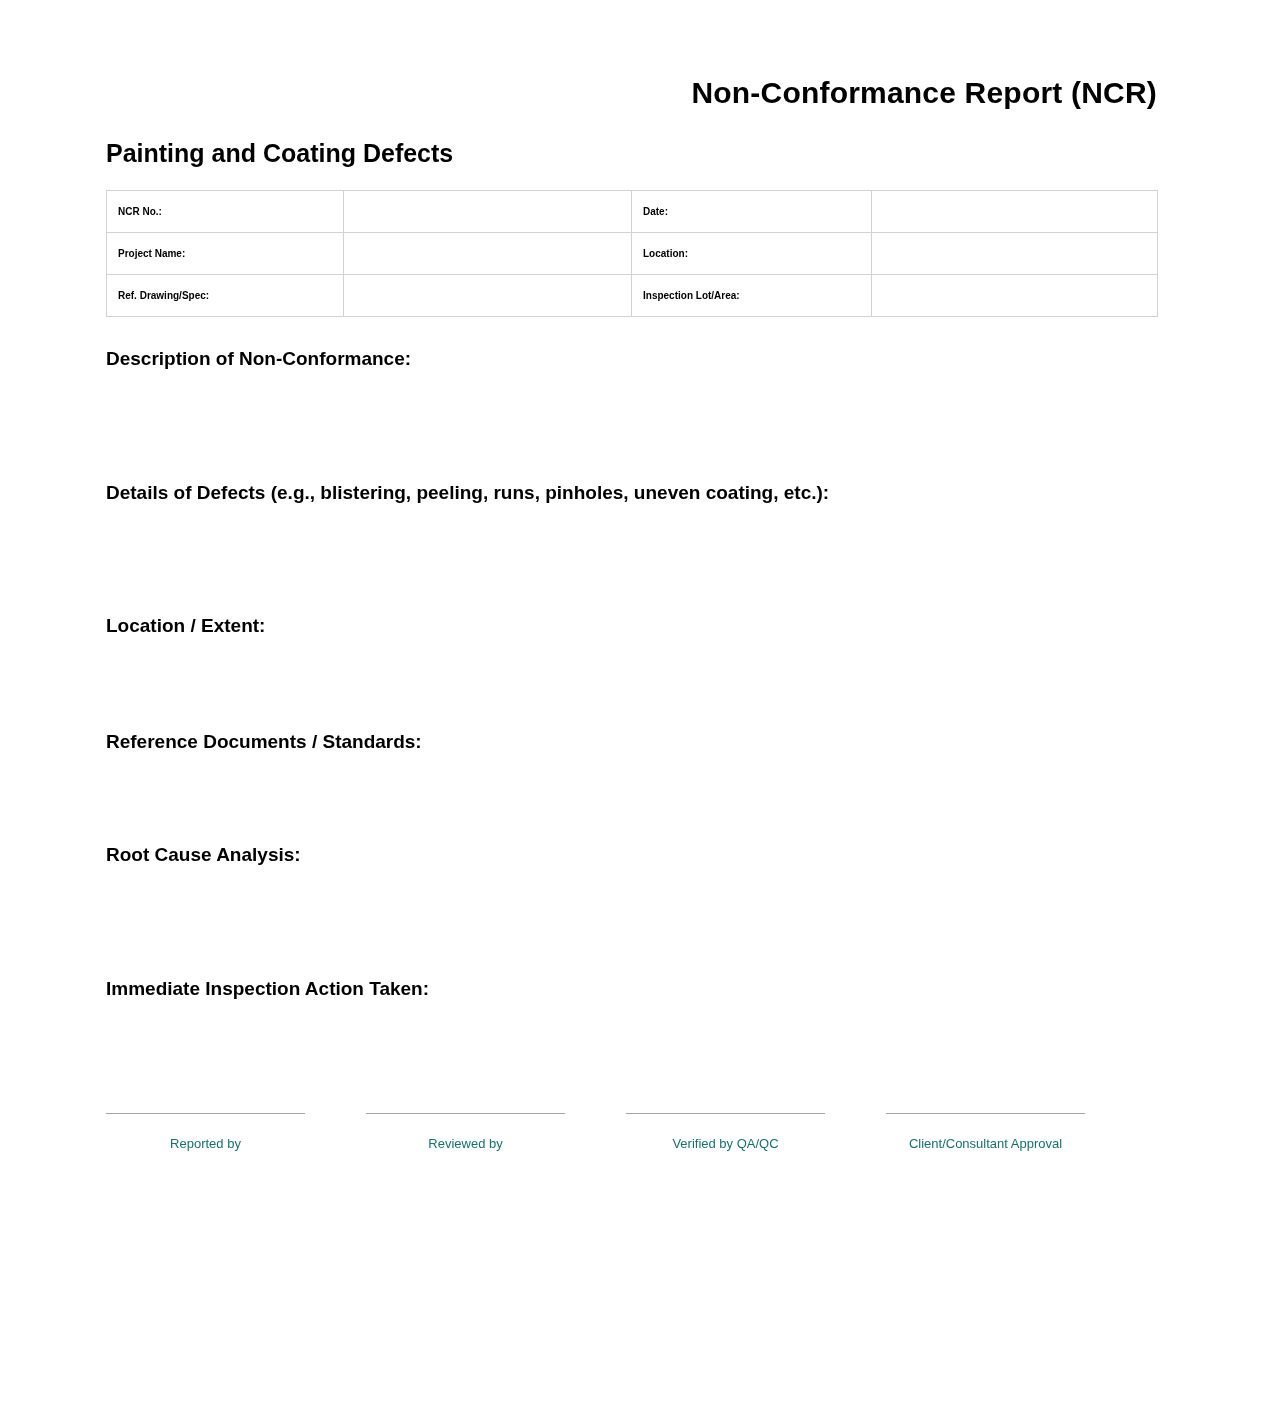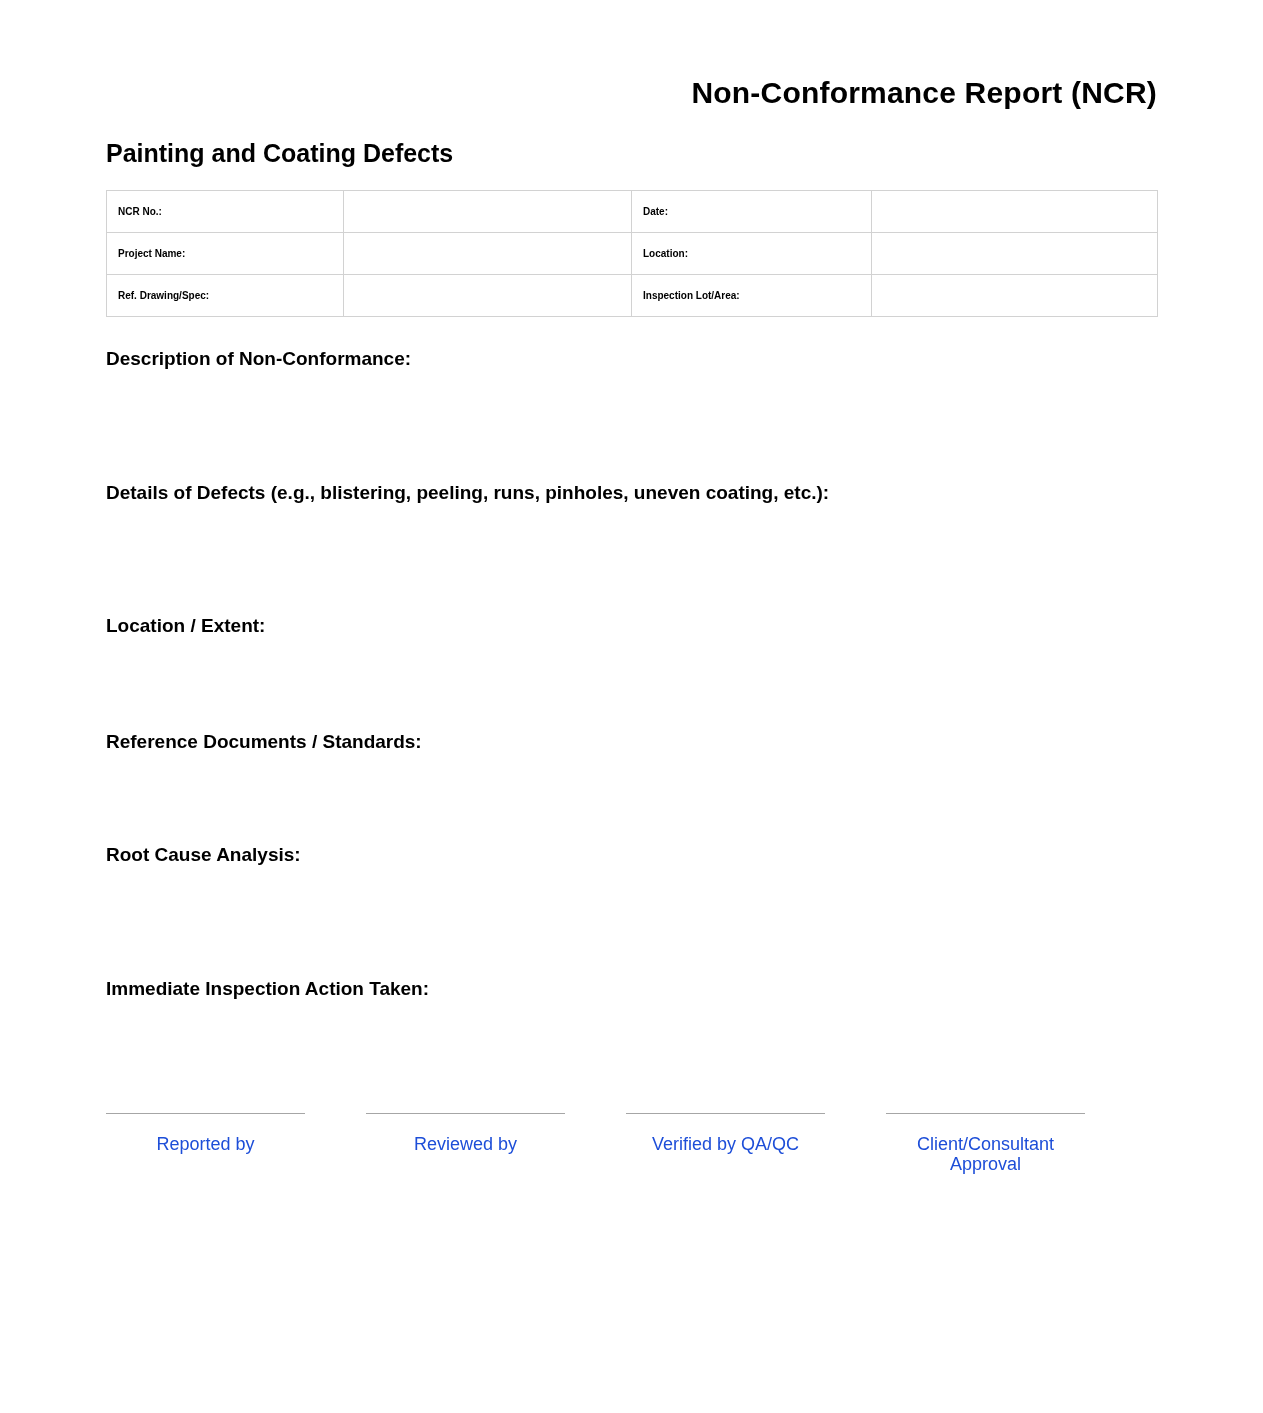--- a/index.html
+++ b/index.html
@@ -67,24 +67,24 @@
     width: 979px;
   }
   .sig-block { width: 199px; }
   .sig-line {
     border-top: 1px solid #a6a6a6;
     height: 0;
   }
   .sig-label {
     margin-top: 20px;
     text-align: center;
-    font-size: 18px;
+    font-size: 13px;
     font-weight: 400;
     line-height: 20px;
-    color: #1d4ed8;
+    color: #0f766e;
   }
 </style>
 </head>
 <body>
 
 <div class="page">
 
   <h1 class="page-title">Non-Conformance Report (NCR)</h1>
   <h2 class="page-subtitle">Painting and Coating Defects</h2>
 

